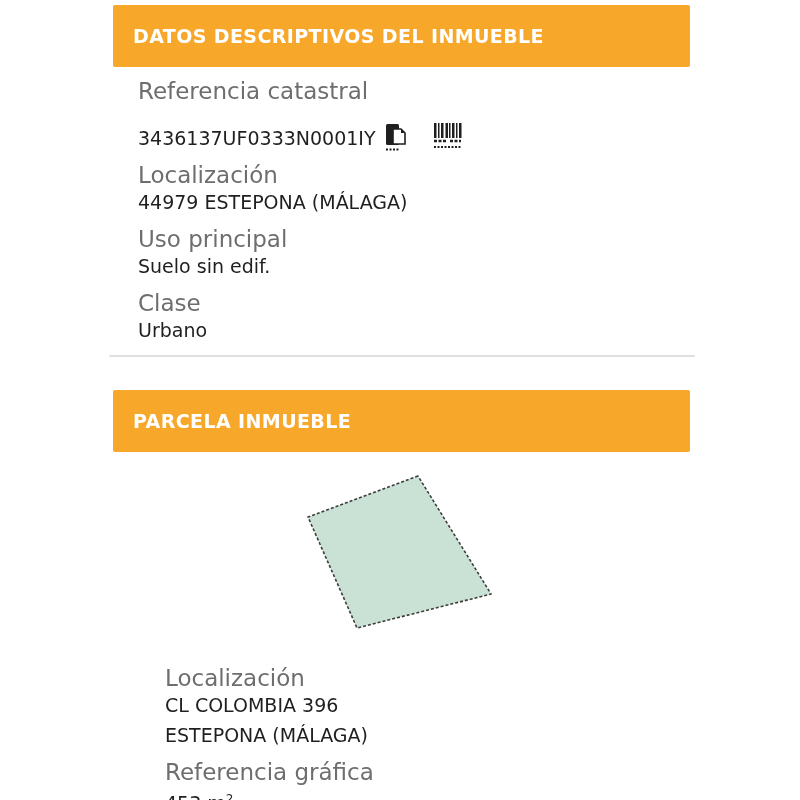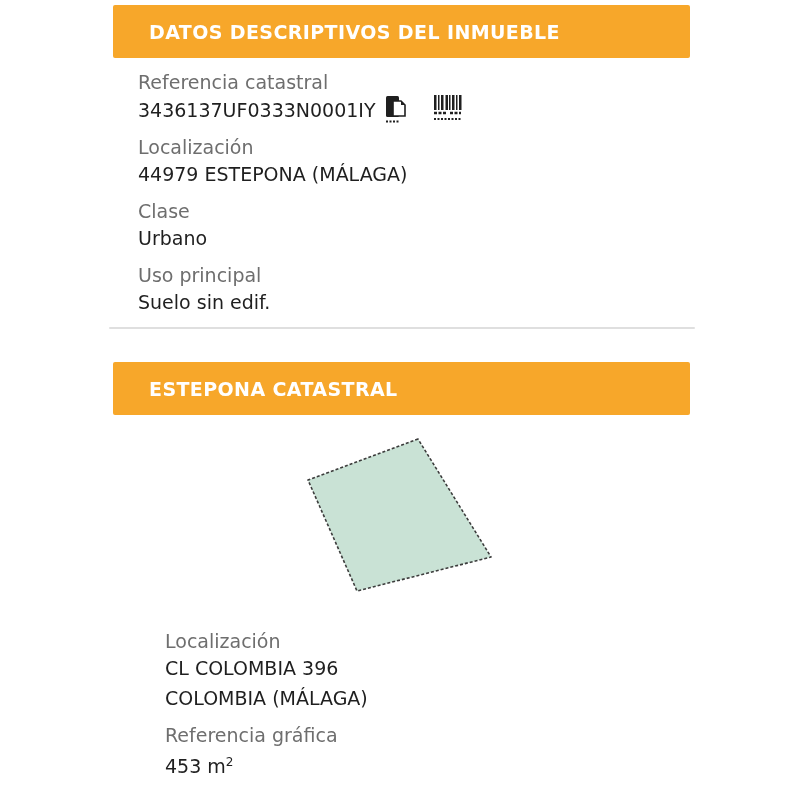--- a/index.html
+++ b/index.html
@@ -18,54 +18,55 @@
     font-family:"DejaVu Sans","Liberation Sans",sans-serif;
     color:var(--value);
     overflow:hidden;
   }
   .page{
     position:relative;
     width:577px;
     margin:5px 0 0 113px;
   }
   .bar{
-    height:53px;
+    height:62px;
     background:var(--accent);
     border-radius:2px;
     display:flex;
     align-items:center;
-    padding-left:36px;
+    padding-left:20px;
   }
   .bar-title{
     color:var(--header-text);
     font-size:19px;
     font-weight:bold;
     letter-spacing:0.4px;
   }
   .section-body{
     padding:12px 0 0 25px;
   }
   .section-body.indent2{
     padding-left:52px;
   }
   .field{margin-bottom:10px;}
   .field-label{
-    font-size:19px;
+    font-size:23px;
     line-height:24px;
     color:var(--label);
   }
   .field-value{
     font-size:19px;
     line-height:30px;
     color:var(--value);
   }
   .value-row{
     display:flex;
     align-items:center;
     gap:9px;
+    margin-top:19px;
   }
   .icon{
     display:inline-flex;
     align-items:center;
     justify-content:center;
     cursor:pointer;
   }
   .icon.barcode{margin-left:16px;}
   .divider{
     height:2px;
@@ -130,51 +131,51 @@
           </span>
         </div>
       </div>
 
       <div class="field">
         <div class="field-label">Localización</div>
         <div class="field-value">44979 ESTEPONA (MÁLAGA)</div>
       </div>
 
       <div class="field">
-        <div class="field-label">Clase</div>
-        <div class="field-value">Urbano</div>
+        <div class="field-label">Uso principal</div>
+        <div class="field-value">Suelo sin edif.</div>
       </div>
 
       <div class="field">
-        <div class="field-label">Uso principal</div>
-        <div class="field-value">Suelo sin edif.</div>
+        <div class="field-label">Clase</div>
+        <div class="field-value">Urbano</div>
       </div>
 
     </div>
 
     <div class="divider"></div>
   </section>
 
   <section class="section2">
     <header class="bar">
-      <span class="bar-title">ESTEPONA CATASTRAL</span>
+      <span class="bar-title">PARCELA INMUEBLE</span>
     </header>
 
     <div class="map-area">
       <svg width="200" height="172" viewBox="0 0 200 172">
         <polygon fill="#C9E2D5" stroke="#3C3C3C" stroke-width="1.6" stroke-dasharray="3,2" stroke-linejoin="round" points="118,8 8,49 57,160 191,126"></polygon>
       </svg>
     </div>
 
     <div class="section-body indent2">
 
       <div class="field">
         <div class="field-label">Localización</div>
         <div class="field-value">CL COLOMBIA 396</div>
-        <div class="field-value">COLOMBIA (MÁLAGA)</div>
+        <div class="field-value">ESTEPONA (MÁLAGA)</div>
       </div>
 
       <div class="field">
         <div class="field-label">Referencia gráfica</div>
         <div class="field-value"><span>453 m</span><sup>2</sup></div>
       </div>
 
     </div>
   </section>
 

